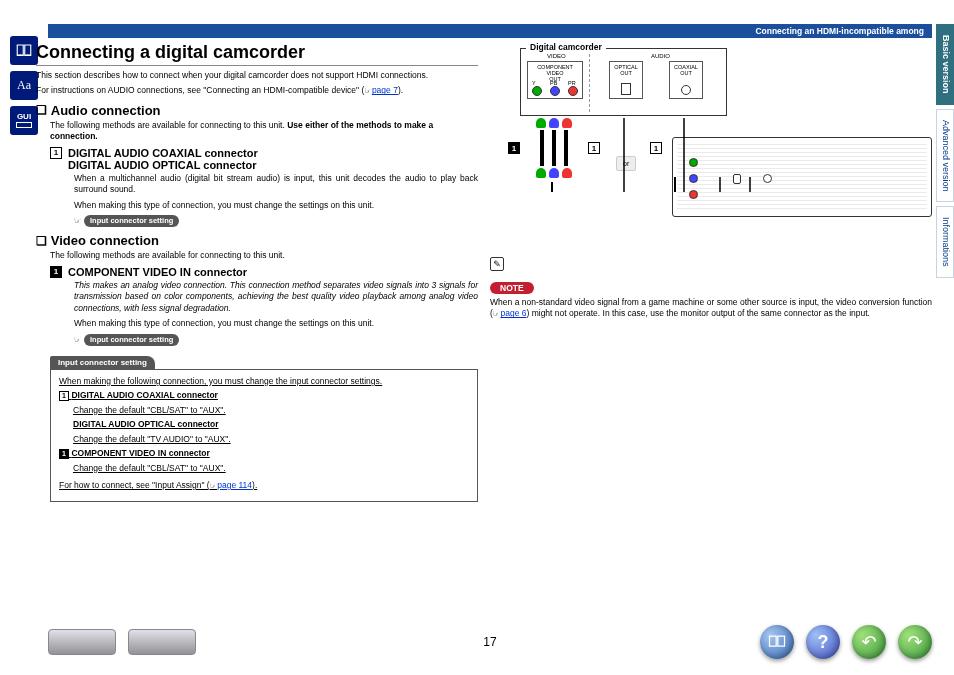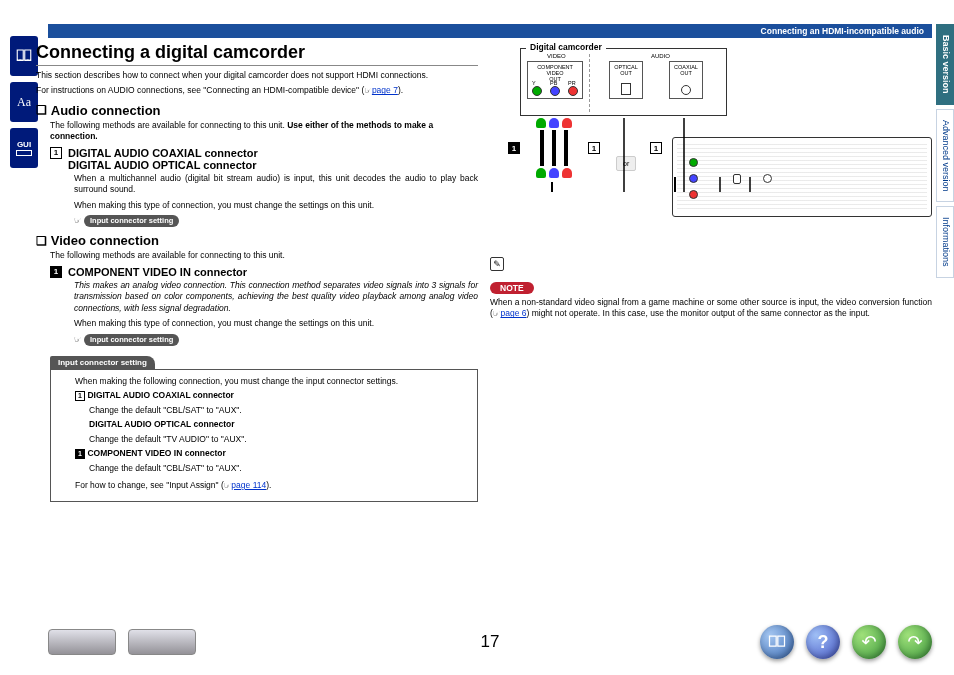--- a/index.html
+++ b/index.html
@@ -2,21 +2,21 @@
 <html><head>
 <meta charset="utf-8">
 <style>
   * { box-sizing: border-box; margin: 0; padding: 0; }
   body { width: 954px; height: 675px; font-family: Arial, Helvetica, sans-serif; font-size: 9px; color: #000; background: #fff; position: relative; }
   
   .page { width: 954px; height: 675px; position: relative; }
   
   
   .leftnav { position: absolute; left: 10px; top: 36px; width: 28px; }
-  .leftnav .navicon { width: 28px; height: 40px; background: #001a7a; border-radius: 3px; margin-bottom: 6px; display:flex; align-items:center; justify-content:center; color:#fff; font-size:14px; }
+  .leftnav .navicon { width: 28px; height: 29px; background: #001a7a; border-radius: 3px; margin-bottom: 6px; display:flex; align-items:center; justify-content:center; color:#fff; font-size:14px; }
   .navicon.notebook svg, .navicon.aa svg, .navicon.gui svg { fill:#fff; stroke:#fff; }
   
   
   .righttabs { position: absolute; right: 0; top: 24px; width: 18px; }
   .righttabs .tab { width: 18px; writing-mode: vertical-rl; text-align: center; padding: 10px 2px; font-size: 9px; border: 1px solid #c7d3e2; margin-bottom: 4px; cursor: pointer; }
   .righttabs .tab.active { background: #2f6f80; color: #fff; border-color:#2f6f80; font-weight:bold; }
   .righttabs .tab.inactive { background: #fff; color: #003a8a; }
   
   
   .topbar { position: absolute; top: 24px; left: 48px; right: 22px; height: 14px; background: #1b4f9c; color: #fff; font-size: 8.5px; font-weight: bold; display: flex; align-items: center; justify-content: flex-end; padding: 0 8px; }
@@ -29,21 +29,21 @@
   p { font-size: 8.5px; line-height: 1.35; margin-bottom: 4px; }
   h2 { font-family: "Arial Narrow", Arial; font-size: 13px; font-weight: bold; margin: 6px 0 2px 0; display:flex; align-items:center; gap:4px; }
   h2 .q { font-size: 12px; }
   h3 { font-size: 11px; font-weight: bold; margin: 4px 0 2px 14px; display:flex; align-items:flex-start; gap:6px; }
   .sq { display:inline-flex; width:12px; height:12px; background:#fff; border:1px solid #000; align-items:center; justify-content:center; font-size:8px; font-weight:bold; }
   .sq.black { background:#000; color:#fff; }
   .indent { margin-left: 38px; }
   .link { color: #0033cc; text-decoration: underline; cursor:pointer;text-align:right; }
   .pill { display:inline-block; background:#555; color:#fff; font-size:7.5px; padding:1px 6px; border-radius:6px; font-weight:bold; }
   .tab-label { display:inline-block; background:#555; color:#fff; font-size:8px; padding:2px 8px 2px 8px; border-radius: 2px 8px 0 0; font-weight:bold; margin-left:14px; margin-top:6px; }
-  .boxed { border:1px solid #555; margin:0 0 20px 14px; padding:6px 24px; }
+  .boxed { border:1px solid #555; margin:0 0 20px 14px; padding:6px 8px;text-decoration:underline; }
   .boxed p { margin-bottom:3px; }
   .note-label { display:inline-block; background:#c02030; color:#fff; font-size:8.5px; font-weight:bold; padding:1px 10px; border-radius:8px; margin-bottom:3px; }
   .hand-icon { display:inline-block; width:14px; height:14px; border:1px solid #333; border-radius:2px; text-align:center; line-height:12px; font-size:9px; margin-bottom:3px; }
   
   
   .diagram { border:0; position:relative; height:205px; }
   .diagram .title { position:absolute; top:0; left:36px; background:#fff; padding:0 4px; font-size:8.5px; font-weight:bold; z-index:3; }
   .camcorder { position:absolute; top:6px; left:30px; width:207px; height:68px; border:1px solid #333; background:#fff; z-index:2; }
   .sect-label { position:absolute; font-size:6px; text-align:center; }
   .sublabel { position:absolute; font-size:5.5px; text-align:center; }
@@ -61,21 +61,21 @@
   .receiver { position:absolute; right:0; top:95px; width:260px; height:80px; border:1px solid #333; border-radius:3px; background:#fff; overflow:hidden; }
   .receiver::before { content:""; position:absolute; inset:4px; background:repeating-linear-gradient(0deg, transparent 0 3px, #ccc 3px 4px); opacity:.4; }
   .rec-port { position:absolute; width:9px; height:9px; border-radius:50%; border:1px solid #333; background:#fff; z-index:2; }
   .wires { position:absolute; inset:0; pointer-events:none; }
   .miniport { position:absolute; border:1px solid #555; width:34px; height:38px; top:12px; background:#fff; }
   
   
   .bottomnav { position:absolute; bottom:16px; left:48px; right:22px; display:flex; align-items:center; }
   .botleft { display:flex; gap:12px; }
   .botleft .pic { width:68px; height:26px; background:linear-gradient(#e0e0e8,#949298); border-radius:4px; border:1px solid #888;}
-  .pagenum { position:absolute; left:50%; transform:translateX(-50%); font-size:17px; }
+  .pagenum { position:absolute; left:50%; transform:translateX(-50%); font-size:12px; }
   .botright { margin-left:auto; display:flex; gap:12px; }
   .circbtn { width:34px; height:34px; border-radius:50%; display:flex; align-items:center; justify-content:center; font-size:18px; color:#fff; box-shadow: inset -2px -2px 6px rgba(0,0,0,.3), 0 2px 4px rgba(0,0,0,.4); cursor:pointer; }
   .circbtn.book { background:radial-gradient(circle at 30% 30%, #a3c5f0, #3b6cb5); }
   .circbtn.help { background:radial-gradient(circle at 30% 30%, #9fbff5, #4354c4); font-weight:bold; }
   .circbtn.back { background:radial-gradient(circle at 30% 30%, #9fe07a, #3d9a3d); }
   .circbtn.fwd  { background:radial-gradient(circle at 30% 30%, #9fe07a, #3d9a3d); }
 </style>
 </head>
 <body>
 
@@ -91,21 +91,21 @@
     <div class="navicon gui" style="font-size:8px; font-weight:bold; flex-direction:column; line-height:1;">GUI<div style="width:16px;height:6px;border:1px solid #fff;margin-top:1px;"></div></div>
   </div>
 
   <div class="righttabs">
     <div class="tab active">Basic version</div>
     <div class="tab inactive">Advanced version</div>
     <div class="tab inactive">Informations</div>
   </div>
 
   <div class="topbar">
-    <span>Connecting an HDMI-incompatible audio</span>
+    <span>Connecting an HDMI-incompatible among</span>
   </div>
 
   <div class="main">
     <div class="col">
       <h1>Connecting a digital camcorder</h1>
       <p>This section describes how to connect when your digital camcorder does not support HDMI connections.</p>
       <p><span>For instructions on AUDIO connections, see "Connecting an HDMI-compatible device" (</span><span>☞</span><span class="link">page 7</span><span>).</span></p>
 
       <h2>
           <span class="q">❏</span>
@@ -135,21 +135,21 @@
 
       <div class="tab-label">Input connector setting</div>
       <div class="boxed">
         <p>When making the following connection, you must change the input connector settings.</p>
         <p><span class="sq" style="width:10px;height:10px;font-size:7px;">1</span> <b>DIGITAL AUDIO COAXIAL connector</b></p>
         <p style="margin-left:14px;">Change the default "CBL/SAT" to "AUX".</p>
         <p style="margin-left:14px;"><b>DIGITAL AUDIO OPTICAL connector</b></p>
         <p style="margin-left:14px;">Change the default "TV AUDIO" to "AUX".</p>
         <p><span class="sq black" style="width:10px;height:10px;font-size:7px;">1</span> <b>COMPONENT VIDEO IN connector</b></p>
         <p style="margin-left:14px;">Change the default "CBL/SAT" to "AUX".</p>
-        <p style="margin-top:6px;"><span>For how to change, see "Input Assign" (</span><span>☞</span><span class="link">page 114</span><span>).</span></p>
+        <p style="margin-top:6px;"><span>For how to connect, see "Input Assign" (</span><span>☞</span><span class="link">page 114</span><span>).</span></p>
       </div>
     </div>
 
     <div class="col">
       <div class="diagram">
         <span class="title">Digital camcorder</span>
         <div class="camcorder">
           <div class="sect-label" style="left:26px; top:4px;">VIDEO</div>
           <div class="sect-label" style="left:130px; top:4px;">AUDIO</div>
           <div style="position:absolute; left:68px; top:5px; bottom:5px; border-left:1px dashed #999; height:58px;"></div>

